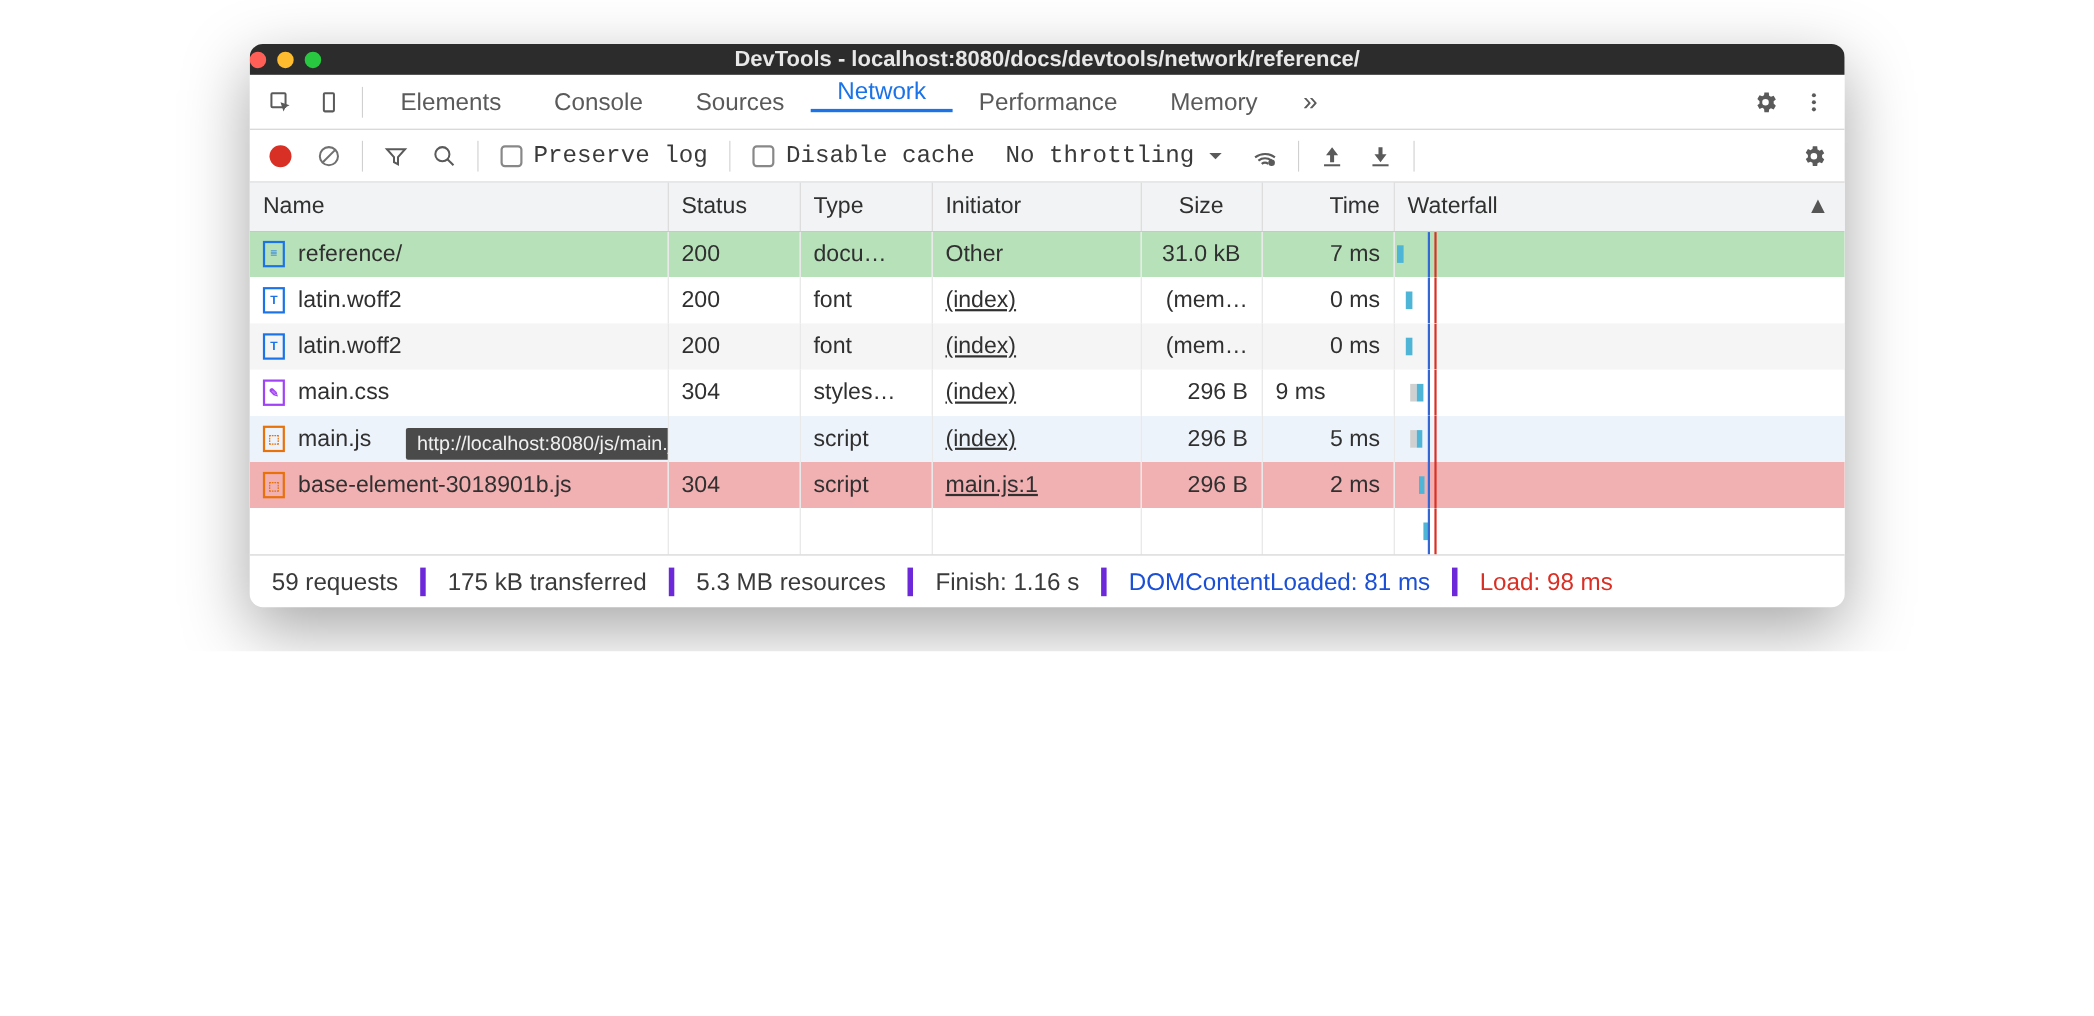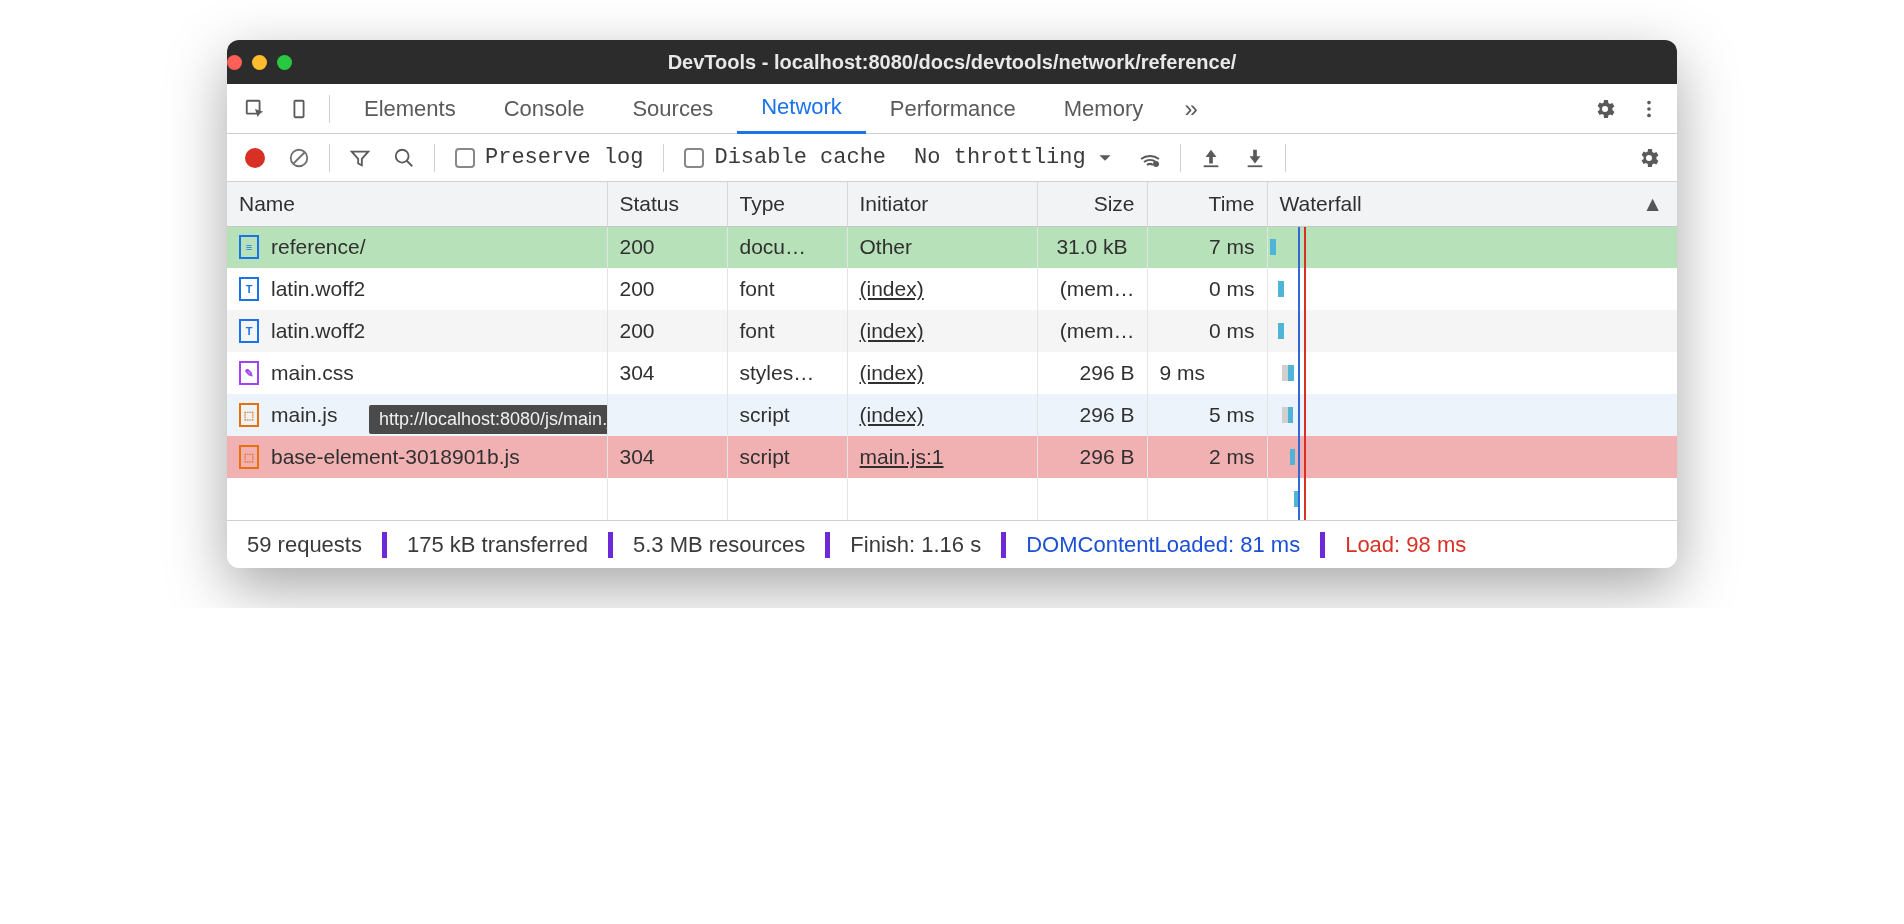--- a/index.html
+++ b/index.html
@@ -13,21 +13,21 @@
 }
 .window {
   width: 1450px;
   border-radius: 12px;
   box-shadow: 0 20px 60px rgba(0,0,0,0.35);
   overflow: hidden;
   background: #fff;
 }
 .titlebar {
   background: #2c2c2c;
-  height: 44px;
+  height: 28px;
   display: flex;
   align-items: center;
   padding: 0 0;
   position: relative;
 }
 .traffic { display: flex; gap: 10px; }
 .dot { width: 15px; height: 15px; border-radius: 50%; }
 .dot.red { background: #ff5f57; }
 .dot.yellow { background: #febc2e; }
 .dot.green { background: #28c840; }
@@ -62,21 +62,21 @@
   height: 50px;
   display: flex; align-items: center;
   font-size: 22px;
   color: #5a5a5a;
   cursor: pointer;
 }
 .tab.active {
   color: #1a73e8;
   border-bottom: 3px solid #1a73e8;
   font-weight: 500;
-  height: 50px;
+  height: 34px;
   margin-bottom: -1px;
 }
 .toolbar {
   display: flex;
   align-items: center;
   height: 48px;
   border-bottom: 1px solid #d0d0d0;
   padding: 0 8px;
   gap: 4px;
   font-family: Liberation Mono, monospace;
@@ -326,21 +326,21 @@
         <col class="col-size">
         <col class="col-time">
         <col>
     </colgroup>
     <thead>
       <tr>
         <th>Name</th>
         <th>Status</th>
         <th>Type</th>
         <th>Initiator</th>
-        <th style="text-align:right">Size</th>
+        <th style="text-align:center">Size</th>
         <th style="text-align:right">Time</th>
         <th><span>Waterfall</span><span class="sort-arrow">▲</span></th>
       </tr>
     </thead>
     <tbody id="table-body">
         <tr class="row-green">
           <td>
             <div class="name-cell">
               <div class="file-icon doc">≡</div>
               <span>reference/</span>

